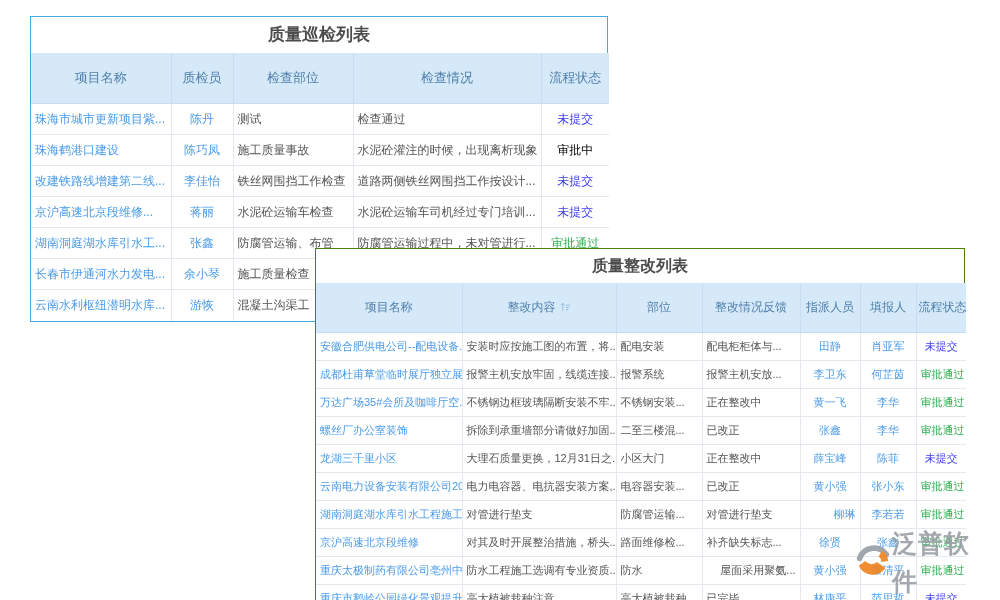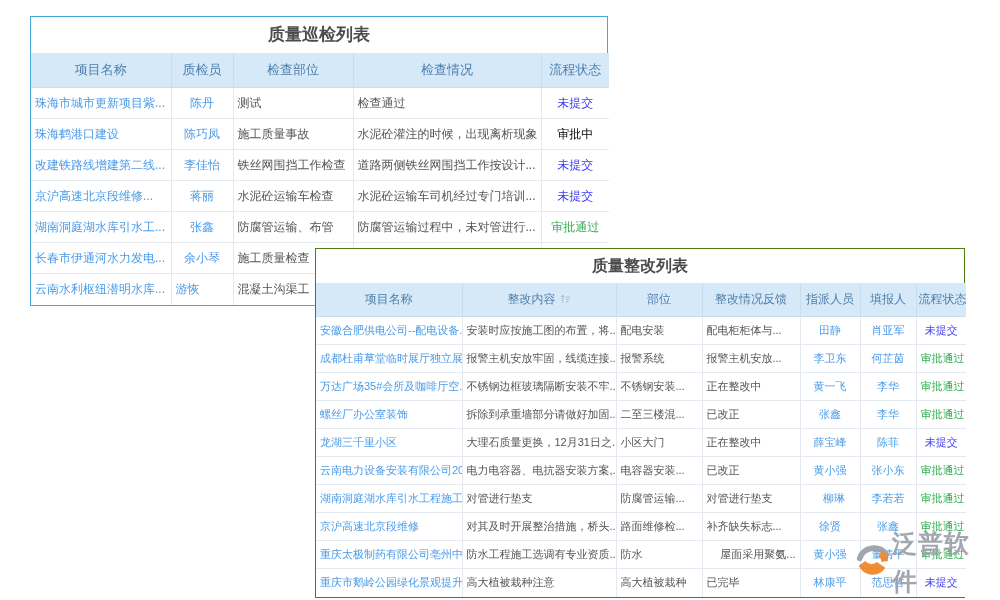--- a/index.html
+++ b/index.html
@@ -19,21 +19,21 @@
   }
   #panel-inspection .panel-title{height:36px;line-height:36px;font-size:17px;}
   #panel-rectification{
     left:315px;top:248px;width:650px;border:1px solid #4d7c0f;z-index:2;
   }
   #panel-rectification .panel-title{height:34px;line-height:34px;font-size:16px;}
   table{border-collapse:collapse;table-layout:fixed;width:100%;}
   th{
     background:#D6E9F8;color:#4E7FAB;font-weight:normal;text-align:center;
     border:1px solid #C9DDF0;border-top:none;white-space:nowrap;overflow:hidden;
-    padding:8px 2px;box-sizing:border-box;
+    padding:16px 2px;box-sizing:border-box;
   }
   td{
     color:#555555;border:1px solid #E3E9EF;padding:0 4px;white-space:nowrap;
     overflow:hidden;box-sizing:border-box;background:#ffffff;
   }
   th:first-child,td:first-child{border-left:none;}
   th:last-child,td:last-child{border-right:none;}
   tbody tr:last-child td{border-bottom:none;}
   #panel-inspection th{height:32px;font-size:13px;}
   #panel-inspection td{height:31px;font-size:12px;}
@@ -108,21 +108,21 @@
         </tr>
         <tr>
           <td class="link" style="text-align: left;">长春市伊通河水力发电...</td>
           <td class="link" style="text-align: center;">余小琴</td>
           <td style="text-align: left;">施工质量检查</td>
           <td style="text-align: left;"></td>
           <td style="text-align: center;"></td>
         </tr>
         <tr>
           <td class="link" style="text-align: left;">云南水利枢纽潜明水库...</td>
-          <td class="link" style="text-align: left;">游恢</td>
+          <td class="link" style="text-align: center;">游恢</td>
           <td style="text-align: left;">混凝土沟渠工</td>
           <td style="text-align: left;"></td>
           <td style="text-align: center;"></td>
         </tr>
       </tbody>
     </table>
 </section>
 
 <section class="panel" id="panel-rectification">
   <div class="panel-title">质量整改列表</div>
@@ -203,21 +203,21 @@
           <td style="text-align: left;">已改正</td>
           <td class="link" style="text-align: center;">黄小强</td>
           <td class="link" style="text-align: center;">张小东</td>
           <td style="text-align: center; color: rgb(47, 174, 78);">审批通过</td>
         </tr>
         <tr>
           <td class="link" style="text-align: left;">湖南洞庭湖水库引水工程施工标</td>
           <td style="text-align: left;">对管进行垫支</td>
           <td style="text-align: left;">防腐管运输...</td>
           <td style="text-align: left;">对管进行垫支</td>
-          <td class="link" style="text-align: center; padding-left: 12px;">柳琳</td>
+          <td class="link" style="text-align: right; padding-left: 12px;">柳琳</td>
           <td class="link" style="text-align: center;">李若若</td>
           <td style="text-align: center; color: rgb(47, 174, 78);">审批通过</td>
         </tr>
         <tr>
           <td class="link" style="text-align: left;">京沪高速北京段维修</td>
           <td style="text-align: left;">对其及时开展整治措施，桥头...</td>
           <td style="text-align: left;">路面维修检...</td>
           <td style="text-align: left;">补齐缺失标志...</td>
           <td class="link" style="text-align: center;">徐贤</td>
           <td class="link" style="text-align: center;">张鑫</td>

